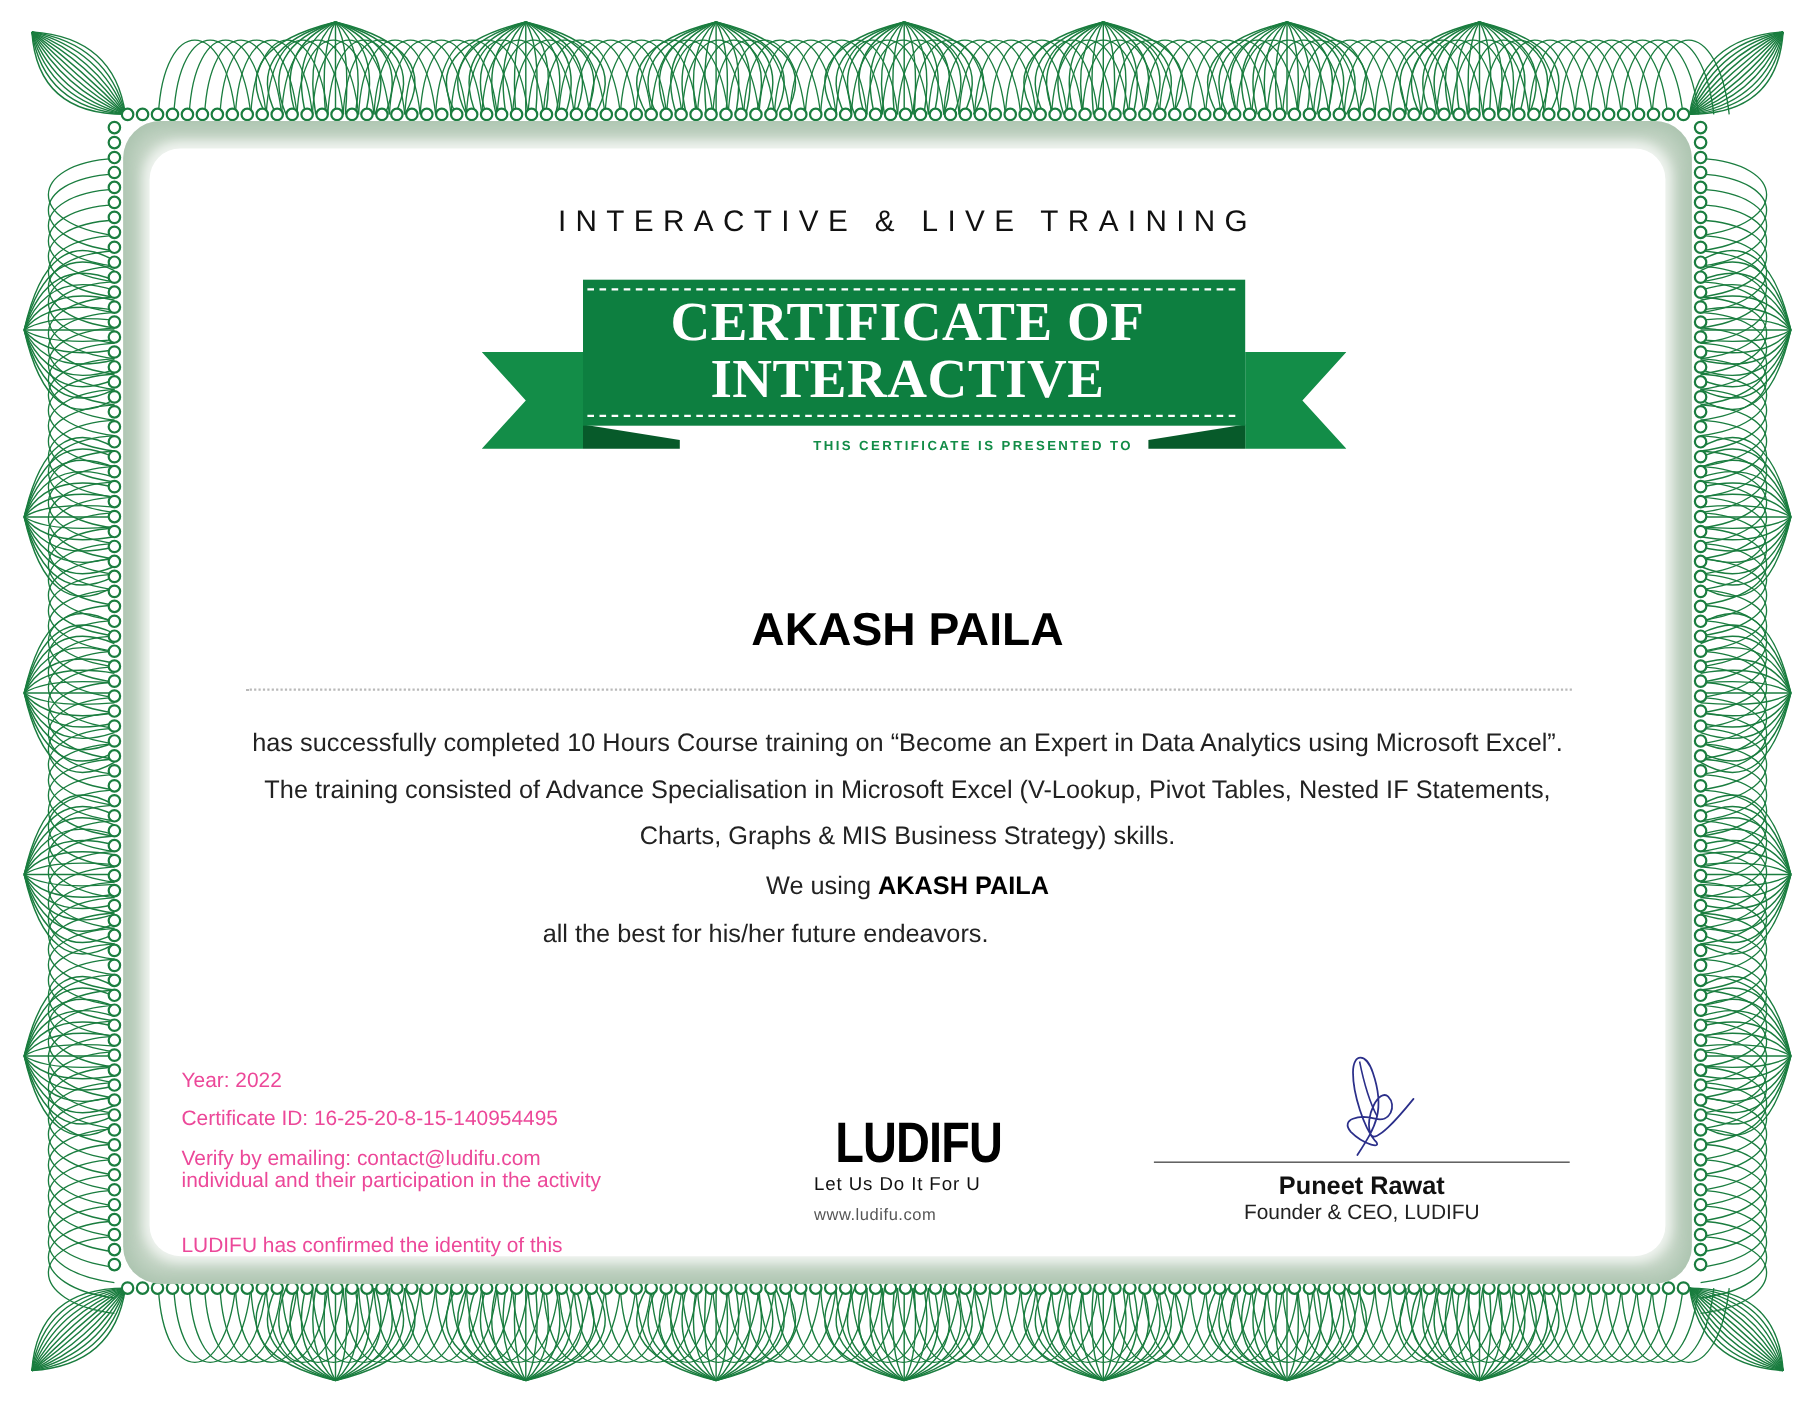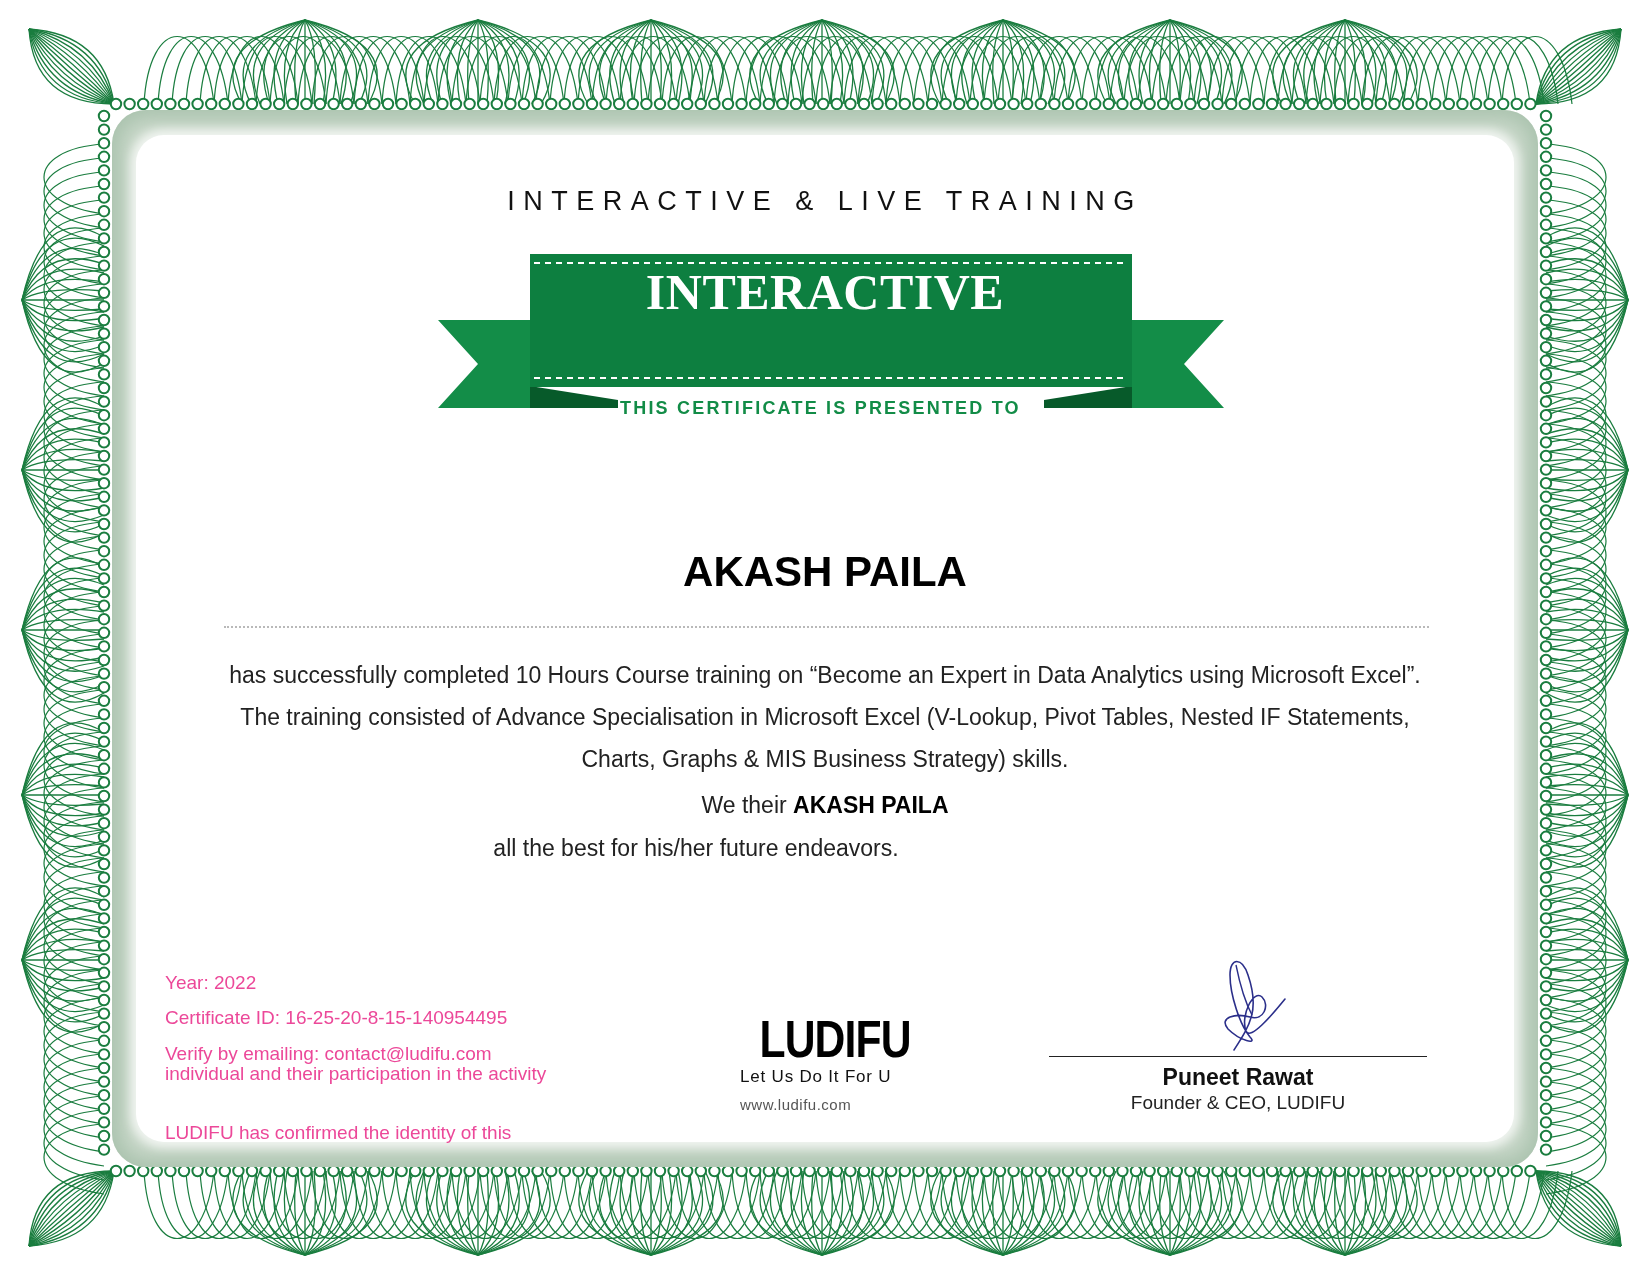--- a/index.html
+++ b/index.html
@@ -6,21 +6,21 @@
   body{width:1650px;height:1275px;position:relative;overflow:hidden;font-family:"Liberation Sans",sans-serif;}
   #border-svg{position:absolute;left:0;top:0;width:1650px;height:1275px;}
   .frame-shadow{position:absolute;left:112px;top:110px;width:1426px;height:1057px;border-radius:34px;
     background:linear-gradient(#cfdccf,#cfdccf);box-shadow:inset 0 0 22px 10px #a9c2ad;}
   .card{position:absolute;left:136px;top:135px;width:1378px;height:1007px;background:#fff;border-radius:28px;
     box-shadow:0 0 10px 6px rgba(255,255,255,0.7);}
   .abs{position:absolute;}
   .kicker{left:0;width:1650px;top:186px;text-align:center;font-size:27px;letter-spacing:8.5px;color:#111;font-family:"Liberation Sans",sans-serif;font-weight:500;}
   #ribbon-svg{position:absolute;left:438px;top:254px;width:786px;height:162px;}
   .ribbon-title{left:530px;width:590px;top:266px;text-align:center;color:#fff;font-family:"Liberation Serif",serif;font-weight:bold;font-size:50px;line-height:52px;letter-spacing:0.5px;}
-  .ribbon-sub{left:620px;width:410px;top:398px;text-align:left;color:#128c47;font-weight:bold;font-size:18px;letter-spacing:2.2px;}
+  .ribbon-sub{left:620px;width:410px;top:398px;text-align:right;color:#128c47;font-weight:bold;font-size:12px;letter-spacing:2.2px;}
   .recipient{left:0;width:1650px;top:548px;text-align:center;font-size:42px;font-weight:bold;color:#000;}
   .dots{left:224px;width:1205px;top:626px;border-top:2px dotted #b9b9b9;height:0;}
   .body-text{left:210px;width:1230px;top:654px;text-align:center;font-size:23px;line-height:42px;color:#222;}
   .wish{left:0;width:1650px;top:790px;text-align:center;font-size:23px;color:#222;line-height:30px;}
   .wish b{color:#000;}
   .best{left:0;width:1392px;top:835px;text-align:center;font-size:23px;color:#222;}
   .meta{left:165px;font-size:19px;color:#ec4899;line-height:25px;}
   .logo{left:745px;width:160px;top:1012px;text-align:center;font-family:"Liberation Sans",sans-serif;font-weight:bold;font-size:52px;letter-spacing:-1px;color:#000;transform:scaleX(0.82);transform-origin:center;line-height:54px;}
   .tagline{left:740px;width:170px;top:1067px;text-align:left;font-size:17px;color:#111;letter-spacing:0.8px;}
   .url{left:740px;width:170px;top:1096px;font-size:15px;color:#555;letter-spacing:0.5px;}
@@ -1164,30 +1164,31 @@
   <polygon points="92,132 180,146 180,154 92,154" fill="#075a2a"></polygon>
 
   <polygon points="694,132 606,146 606,154 694,154" fill="#075a2a"></polygon>
 
   <rect x="92" y="0" width="602" height="133" fill="#0d7f40"></rect>
   <line x1="96" y1="9" x2="690" y2="9" stroke="#ffffff" stroke-width="2" stroke-dasharray="6,5"></line>
   <line x1="96" y1="124" x2="690" y2="124" stroke="#ffffff" stroke-width="2" stroke-dasharray="6,5"></line>
 </svg>
 
 <div class="abs ribbon-title">
+  <div>CERTIFICATE OF</div>
   <div>INTERACTIVE</div>
 </div>
 <div class="abs ribbon-sub">THIS CERTIFICATE IS PRESENTED TO</div>
 
 <div class="abs recipient">AKASH PAILA</div>
 <div class="abs dots"></div>
 
 <div class="abs body-text">has successfully completed 10 Hours Course training on “Become an Expert in Data Analytics using Microsoft Excel”. The training consisted of Advance Specialisation in Microsoft Excel (V-Lookup, Pivot Tables, Nested IF Statements, Charts, Graphs &amp; MIS Business Strategy) skills.</div>
 
-<div class="abs wish"><span>We their </span><b>AKASH PAILA</b></div>
+<div class="abs wish"><span>We using </span><b>AKASH PAILA</b></div>
 <div class="abs best">all the best for his/her future endeavors.</div>
 
 <div class="abs meta" style="top:970px;">Year: 2022</div>
 <div class="abs meta" style="top:1005px;">Certificate ID: 16-25-20-8-15-140954495</div>
 <div class="abs meta" style="top:1041px;">Verify by emailing: contact@ludifu.com</div>
 <div class="abs meta" style="top:1120px;">LUDIFU has confirmed the identity of this</div>
 <div class="abs meta" style="top:1061px;">individual and their participation in the activity</div>
 
 <div class="abs logo">LUDIFU</div>
 <div class="abs tagline">Let Us Do It For U</div>

